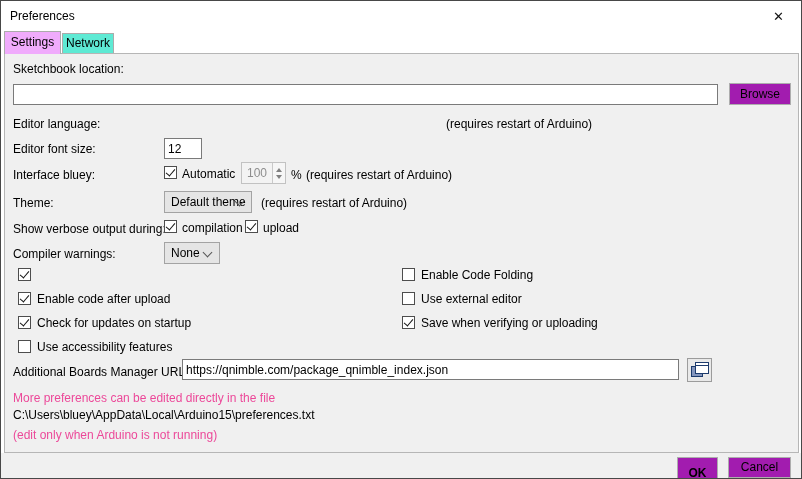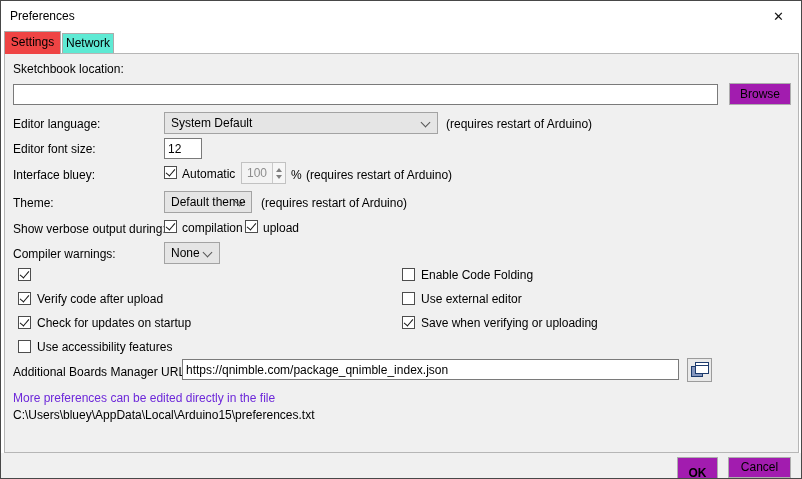--- a/index.html
+++ b/index.html
@@ -5,26 +5,26 @@
   html,body{margin:0;padding:0;background:#fff;}
   #window{
     position:relative;width:800px;height:477px;border:1px solid #484848;
     background:#fff;font-family:"Liberation Sans",sans-serif;font-size:12px;color:#000;
     overflow:hidden;
   }
   .titlebar{position:absolute;left:0;top:0;right:0;height:30px;background:#fff;}
   .title{position:absolute;left:9px;top:8px;font-size:12px;white-space:nowrap;}
   .closebtn{position:absolute;right:0;top:0;width:45px;height:30px;display:flex;align-items:center;justify-content:center;font-size:13px;color:#111;}
   .tab{position:absolute;text-align:center;box-sizing:border-box;white-space:nowrap;}
-  .tab.settings{left:3px;top:30px;width:57px;height:23px;background:#ef4444;border:1px solid #ababab;border-bottom:none;z-index:3;line-height:21px;}
+  .tab.settings{left:3px;top:30px;width:57px;height:23px;background:#f0abfc;border:1px solid #ababab;border-bottom:none;z-index:3;line-height:21px;}
   .tab.network{left:61px;top:32px;width:52px;height:20px;background:#5eead4;border:1px solid #ababab;border-bottom:none;z-index:1;line-height:18px;}
   .panel{position:absolute;left:3px;top:52px;width:793px;height:398px;background:#f0f0f0;border:1px solid #b6b6b6;z-index:0;}
   .bottombar{position:absolute;left:0;top:452px;right:0;height:25px;background:#f0f0f0;}
   .lbl{position:absolute;white-space:nowrap;line-height:14px;}
-  .gray{color:#6d28d9;}
+  .gray{color:#ec4899;}
   .txt{position:absolute;border:1px solid #7a7a7a;background:#fff;font:12px "Liberation Sans",sans-serif;padding:0 3px;box-sizing:border-box;height:21px;color:#000;}
   .btn{position:absolute;background:#a21caf;border:1px solid #adadad;font:12px "Liberation Sans",sans-serif;text-align:center;box-sizing:border-box;line-height:19px;padding:0;}
   .combo{position:absolute;height:22px;background:#e5e5e5;border:1px solid #a3a3a3;box-sizing:border-box;padding:0 22px 0 6px;line-height:20px;white-space:nowrap;}
   .chev{position:absolute;right:8px;top:6px;width:6px;height:6px;border-right:1.4px solid #555;border-bottom:1.4px solid #555;transform:rotate(45deg);}
   .cb{position:absolute;width:13px;height:13px;background:#fff;border:1px solid #4d4d4d;box-sizing:border-box;}
   .cb.checked::after{content:"";position:absolute;left:3px;top:0px;width:4px;height:8px;border-right:1.6px solid #151515;border-bottom:1.6px solid #151515;transform:rotate(40deg);}
   .spinner{position:absolute;left:240px;top:161px;width:45px;height:22px;border:1px solid #c2c2c2;background:#f3f3f3;box-sizing:border-box;color:#8e8e8e;}
   .spin-val{position:absolute;left:0;top:3px;width:30px;text-align:center;}
   .spin-arrows{position:absolute;right:0;top:0;bottom:0;width:12px;border-left:1px solid #c9c9c9;display:flex;flex-direction:column;align-items:center;justify-content:center;gap:3px;background:#f6f6f6;}
   .arr-up{width:0;height:0;border-left:3px solid transparent;border-right:3px solid transparent;border-bottom:4px solid #7f7f7f;}
@@ -50,24 +50,20 @@
   <div class="tab settings">Settings</div>
   <div class="tab network">Network</div>
   <div class="panel"></div>
   <div class="bottombar"></div>
 
   <div class="lbl" style="left:12px;top:61px;">Sketchbook location:</div>
   <input class="txt" style="left: 12px; top: 83px; width: 705px;" value="">
   <button class="btn" style="left:728px;top:82px;width:62px;height:22px;">Browse</button>
 
   <div class="lbl" style="left:12px;top:116px;">Editor language:</div>
-  <div class="combo" style="left:163px;top:111px;width:274px;">
-    <span>System Default</span>
-    <span class="chev"></span>
-  </div>
   <div class="lbl" style="left:445px;top:116px;">(requires restart of Arduino)</div>
 
   <div class="lbl" style="left:12px;top:141px;">Editor font size:</div>
   <input class="txt" style="left: 163px; top: 137px; width: 38px;" value="12">
 
   <div class="lbl" style="left:12px;top:167px;">Interface bluey:</div>
   <span class="cb checked" style="left:163px;top:165px;"></span>
   <div class="lbl" style="left:181px;top:166px;">Automatic</div>
   <div class="spinner">
     <span class="spin-val">100</span>
@@ -93,21 +89,21 @@
   <div class="lbl" style="left:262px;top:220px;">upload</div>
 
   <div class="lbl" style="left:12px;top:246px;">Compiler warnings:</div>
   <div class="combo" style="left:163px;top:241px;width:56px;">
     <span>None</span>
     <span class="chev"></span>
   </div>
 
   <span class="cb checked" style="left:17px;top:267px;"></span>
   <span class="cb checked" style="left:17px;top:291px;"></span>
-  <div class="lbl" style="left:36px;top:291px;">Verify code after upload</div>
+  <div class="lbl" style="left:36px;top:291px;">Enable code after upload</div>
   <span class="cb checked" style="left:17px;top:315px;"></span>
   <div class="lbl" style="left:36px;top:315px;">Check for updates on startup</div>
   <span class="cb" style="left:17px;top:339px;"></span>
   <div class="lbl" style="left:36px;top:339px;">Use accessibility features</div>
 
   <span class="cb" style="left:401px;top:267px;"></span>
   <div class="lbl" style="left:420px;top:267px;">Enable Code Folding</div>
   <span class="cb" style="left:401px;top:291px;"></span>
   <div class="lbl" style="left:420px;top:291px;">Use external editor</div>
   <span class="cb checked" style="left:401px;top:315px;"></span>
@@ -117,17 +113,18 @@
   <input class="txt" style="left: 181px; top: 358px; width: 497px;" value="https://qnimble.com/package_qnimble_index.json">
   <div class="urlbtn">
     <div class="win-icon">
       <div class="win-back"></div>
       <div class="win-front"></div>
     </div>
   </div>
 
   <div class="lbl gray" style="left:12px;top:390px;">More preferences can be edited directly in the file</div>
   <div class="lbl" style="left:12px;top:407px;">C:\Users\bluey\AppData\Local\Arduino15\preferences.txt</div>
+  <div class="lbl gray" style="left:12px;top:427px;">(edit only when Arduino is not running)</div>
 
   <button class="btn" style="left:676px;top:456px;width:41px;height:32px;font-weight:bold;">OK</button>
   <button class="btn" style="left:727px;top:456px;width:63px;height:21px;">Cancel</button>
 
 </div>
 
 </body></html>

